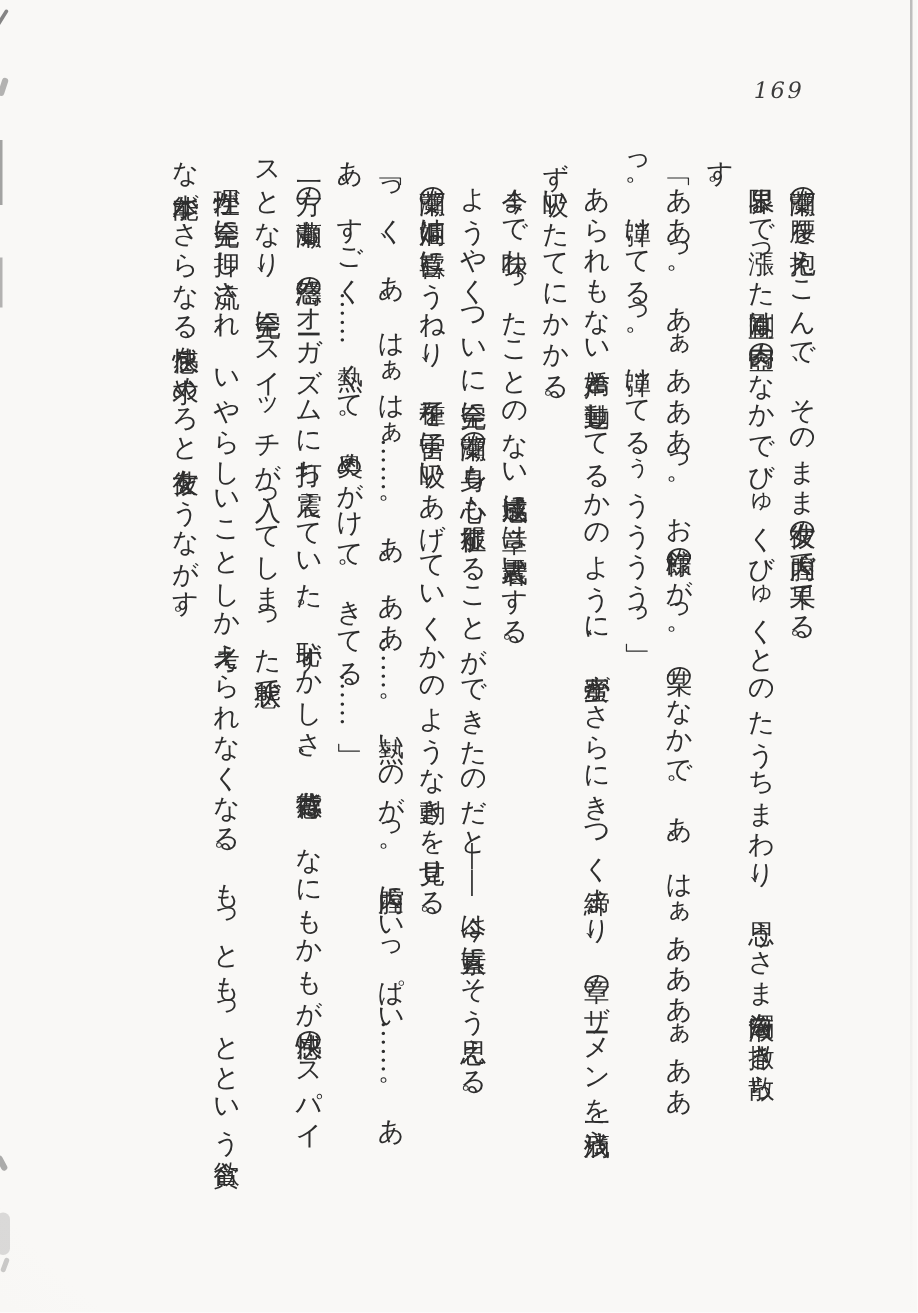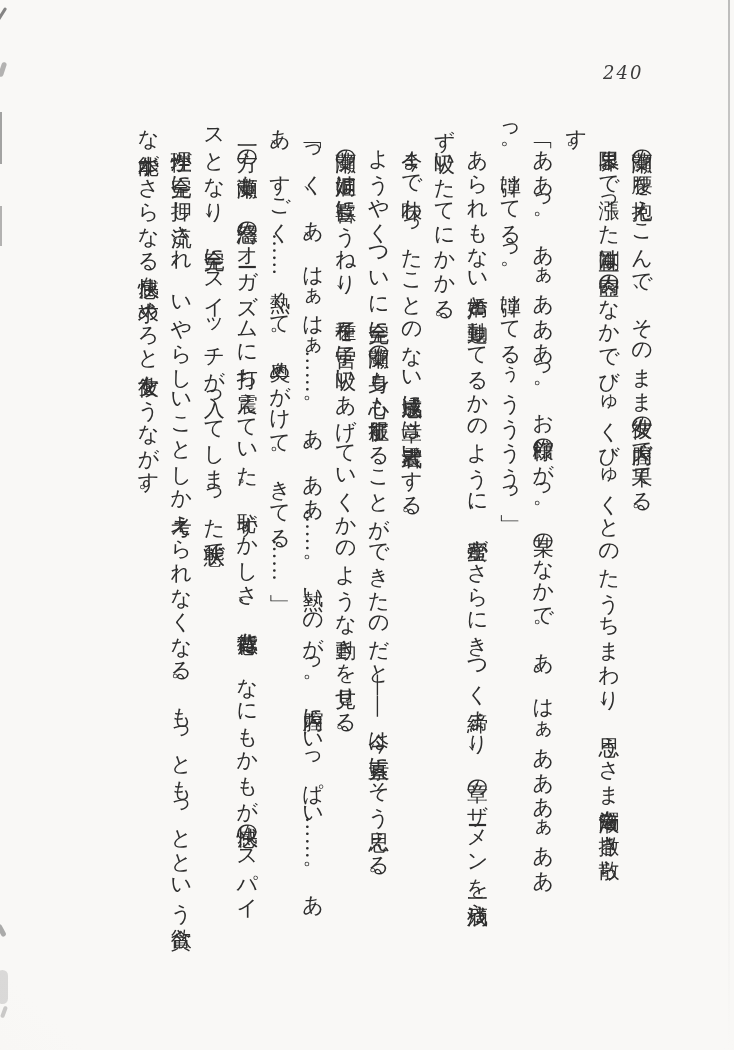--- a/index.html
+++ b/index.html
@@ -74,21 +74,21 @@
   .art-6 { left: -3px; top: 970px; width: 11px; height: 34px; opacity: .22; border-radius: 6px; background: #6e6e6e; }
   .art-7 { left: 2px;  top: 1006px; width: 4px; height: 12px; transform: rotate(20deg); opacity: .3; border-radius: 3px; }
 </style>
 </head>
 <body>
 
 <div class="page">
 
   <div class="edge-line"></div>
 
-  <div class="page-number">240</div>
+  <div class="page-number">169</div>
 
   <div class="text-block">
     <p>蘭瀬の腰を抱えこんで、そのまま彼女の膣内で果てる。</p>
     <p>限界まで漲った剛直は肉壺のなかでびゅくびゅくとのたうちまわり、思うさま白濁液を撒き散らす。</p>
     <p>「ああっ。あぁあああっ。お館様のがっ。某のなかで。あ、はぁあああぁああっ。弾けてるっ。弾けてるぅううううっ」</p>
     <p>あられもない嬌声と連動してるかのように、蜜壺がさらにきつく締まり、章のザーメンを一滴残らず吸いたてにかかる。</p>
     <p>今まで味わったことのない達成感に章は武者震いする。</p>
     <p>ようやくついに完全に蘭瀬の身も心も征服することができたのだと――今は素直にそう思える。</p>
     <p>蘭瀬の姫洞は歓喜にうねり、子種を子宮に吸いあげていくかのような動きを見せる。</p>
     <p>「っく、あ、はぁはぁ……。あ、ああ……。熱いのがっ。膣内にいっぱい……。ああ、すごく……熱くて。奥めがけて。きてる……」</p>

